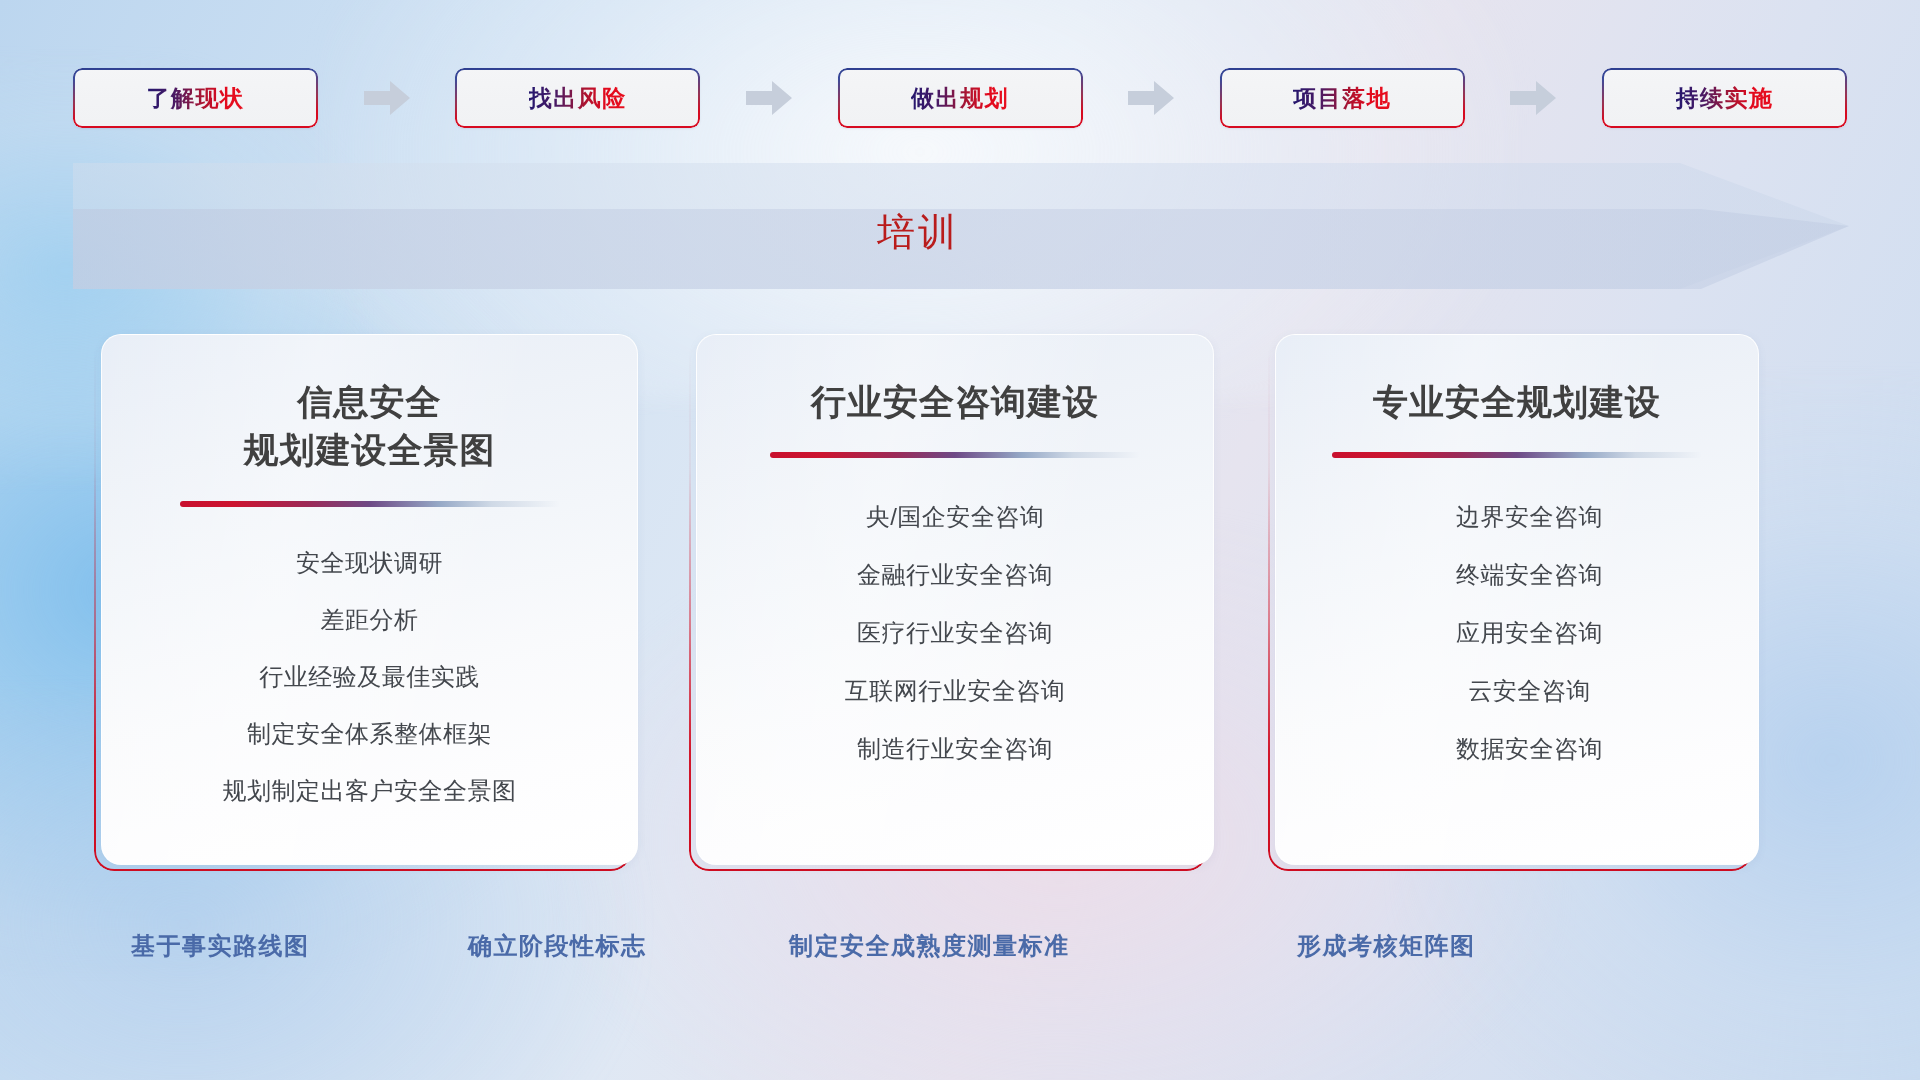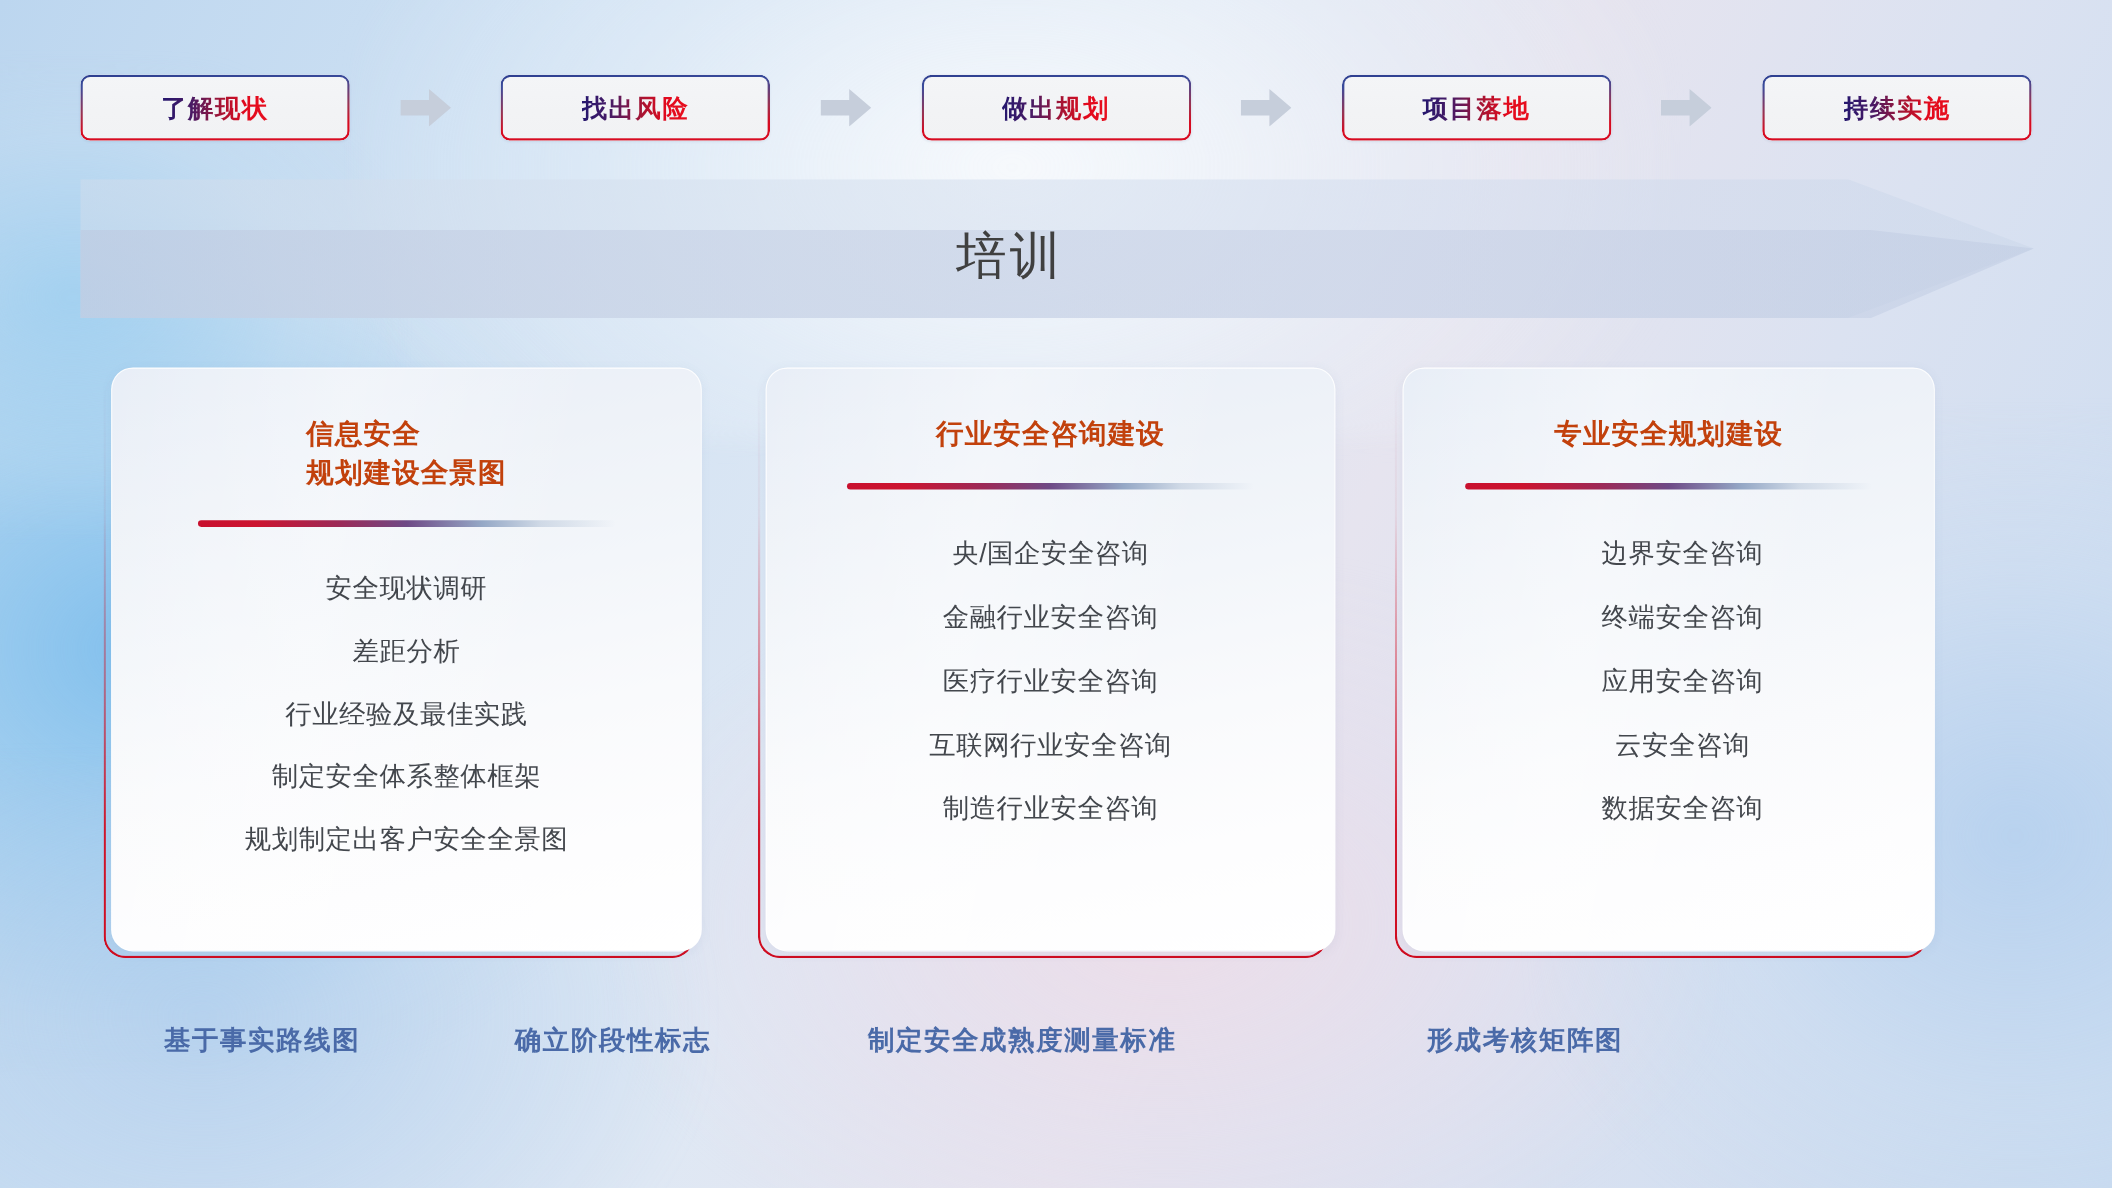--- a/index.html
+++ b/index.html
@@ -98,21 +98,21 @@
   .banner {
     position: absolute;
     left: 73px; top: 163px; width: 1776px; height: 126px;
   }
   .banner svg { display: block; width: 100%; height: 100%; }
   .banner-label {
     position: absolute;
     left: 0; top: 0; width: 1690px; height: 126px;
     display: flex; align-items: center; justify-content: center;
     padding-top: 13px;
-    font-size: 46px; font-weight: 400; color: #404040;
+    font-size: 38px; font-weight: 400; color: #b91c1c;
     letter-spacing: 3px;
   }
 
   
   .cards {
     position: absolute;
     left: 0; top: 334px; width: 1920px; height: 540px;
   }
   .card {
     position: absolute;
@@ -149,22 +149,22 @@
     left: 0; top: 0; right: 0; height: 100%;
     background: linear-gradient(100deg, rgba(255,255,255,0.0) 0%, rgba(255,255,255,0.35) 35%, rgba(255,255,255,0.0) 70%);
     pointer-events: none;
   }
   .card-inner {
     position: absolute; inset: 0;
     display: flex; flex-direction: column; align-items: center;
     padding: 44px 30px 30px;
   }
   .card-title {
-    font-size: 25px; font-weight: 700; color: #c2410c;
-    text-align: left; line-height: 1.38; letter-spacing: 1px;
+    font-size: 35px; font-weight: 700; color: #404040;
+    text-align: center; line-height: 1.38; letter-spacing: 1px;
     white-space: pre-line;
   }
   .card-divider {
     width: 380px; height: 6px; margin-top: 26px;
     border-radius: 3px;
     background: linear-gradient(90deg, #c8102e 0%, #cc1430 14%, #9b2a58 34%, #6e4a86 50%, #95a8c6 68%, #cfd9e6 82%, rgba(230,236,244,0) 100%);
   }
   .card-2 .card-divider, .card-3 .card-divider { width: 370px; }
   .card-list {
     margin-top: 40px;
@@ -183,21 +183,21 @@
   
   .footnotes {
     position: absolute;
     left: 0; top: 930px; width: 1920px; height: 50px;
   }
   .footnote {
     position: absolute; top: 0;
     font-size: 24px; font-weight: 700; color: #4a6aa8;
     letter-spacing: 1.5px; white-space: nowrap;
   }
-  .fn-1 { left: 149px; }
+  .fn-1 { left: 131px; }
   .fn-2 { left: 468px; }
   .fn-3 { left: 789px; }
   .fn-4 { left: 1297px; }
 </style>
 </head>
 <body>
 
 <div class="bg-base"></div>
 <div class="bg-glow-left"></div>
 <div class="bg-glow-left2"></div>

